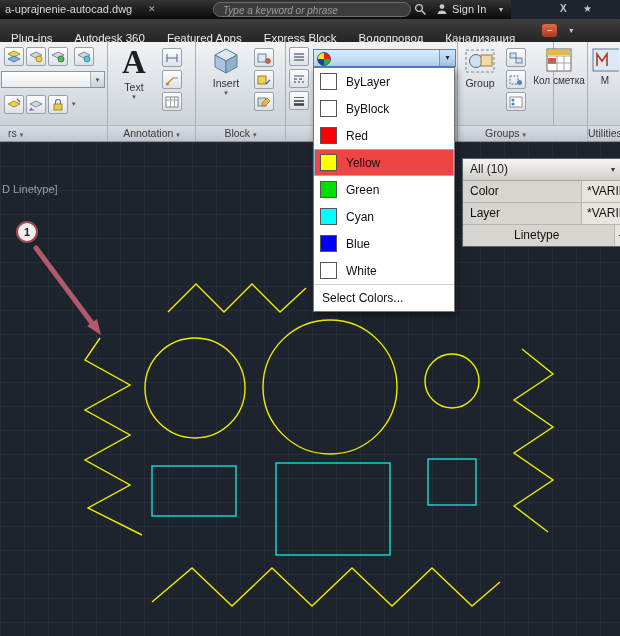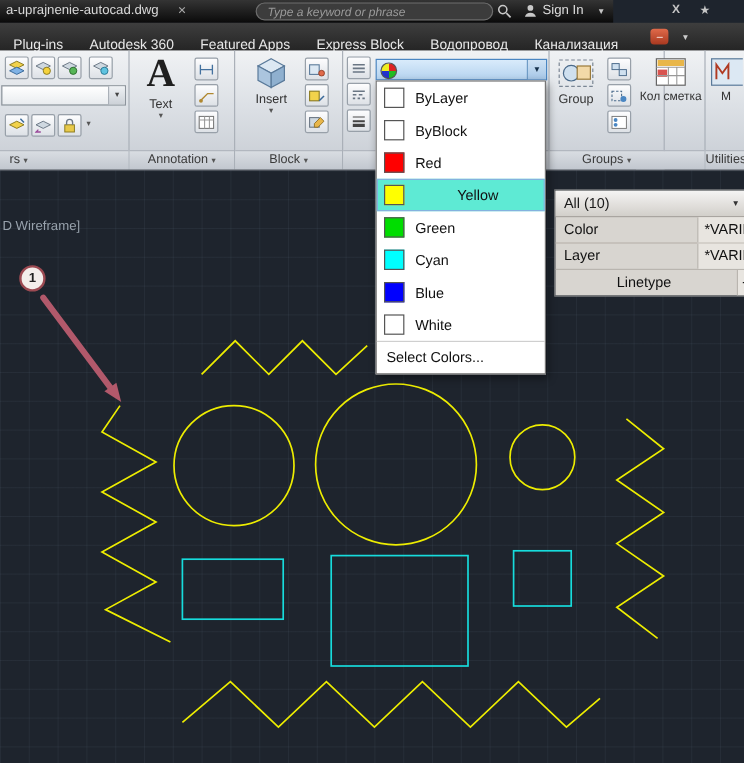--- a/index.html
+++ b/index.html
@@ -55,21 +55,21 @@
   .color-combo{position:absolute;left:313px;top:49px;width:143px;height:18px;box-sizing:border-box;
       background:linear-gradient(#d9ebfb,#b5d3ef);border:1px solid #4a86c2;z-index:55;}
   .color-wheel{position:absolute;left:3px;top:2px;width:12px;height:12px;border-radius:50%;
       border:1px solid #555;background:conic-gradient(#dd2222 0 25%,#22bb22 25% 50%,#2233cc 50% 75%,#eeee22 75% 100%);}
   .combo-caret{position:absolute;right:0;top:0;width:15px;height:16px;text-align:center;line-height:16px;
       font-size:8px;color:#16304a;border-left:1px solid #6f9cc6;background:linear-gradient(#cfe2f4,#a6c7e7);}
   .dropdown{position:absolute;left:313px;top:67px;width:140px;background:#ffffff;
       border:1px solid #767676;box-shadow:2px 3px 7px rgba(0,0,0,0.45);z-index:60;}
   .dd-item{height:27px;display:flex;align-items:center;padding-left:6px;font-size:12px;color:#111;
       box-sizing:border-box;}
-  .dd-item.selected{background:#5eead4;border:1px solid #84b2de;padding-left:5px;gap:35px;}
+  .dd-item.selected{background:#ef4444;border:1px solid #84b2de;padding-left:5px;}
   .dd-swatch{width:15px;height:15px;border:1px solid #555;margin-right:9px;flex:0 0 auto;background:#fff;}
   .dd-footer{height:26px;border-top:1px solid #cfcfcf;display:flex;align-items:center;
       padding-left:8px;font-size:12px;color:#111;}
 
   
   .canvas{position:absolute;left:0;top:142px;width:620px;height:494px;background-color:#1e242d;
       background-image:linear-gradient(rgba(130,155,180,0.08) 1px,transparent 1px),
                        linear-gradient(90deg,rgba(130,155,180,0.08) 1px,transparent 1px);
       background-size:24px 24px;z-index:1;}
   .cadsvg{position:absolute;left:0;top:0;}
@@ -347,21 +347,21 @@
         <rect x="276" y="321" width="114" height="92"></rect>
         <rect x="428" y="317" width="48" height="46"></rect>
       </g>
 
       <g>
         <path d="M36 106 L92 181" stroke-width="5" stroke-linecap="round" fill="none" stroke="#b2596b"></path>
         <polygon points="101,193 87,184 97,177" fill="#b2596b"></polygon>
       </g>
     </svg>
 
-    <span class="vp-label">D Wireframe]</span>
+    <span class="vp-label">D Linetype]</span>
     <div class="badge">1</div>
 
     <div class="props">
       <div class="props-header">
         <span>All (10)</span>
         <span class="props-caret">▾</span>
       </div>
       <div class="prow">
         <div class="plabel">Color</div>
         <div class="pvalue">*VARIE</div>

